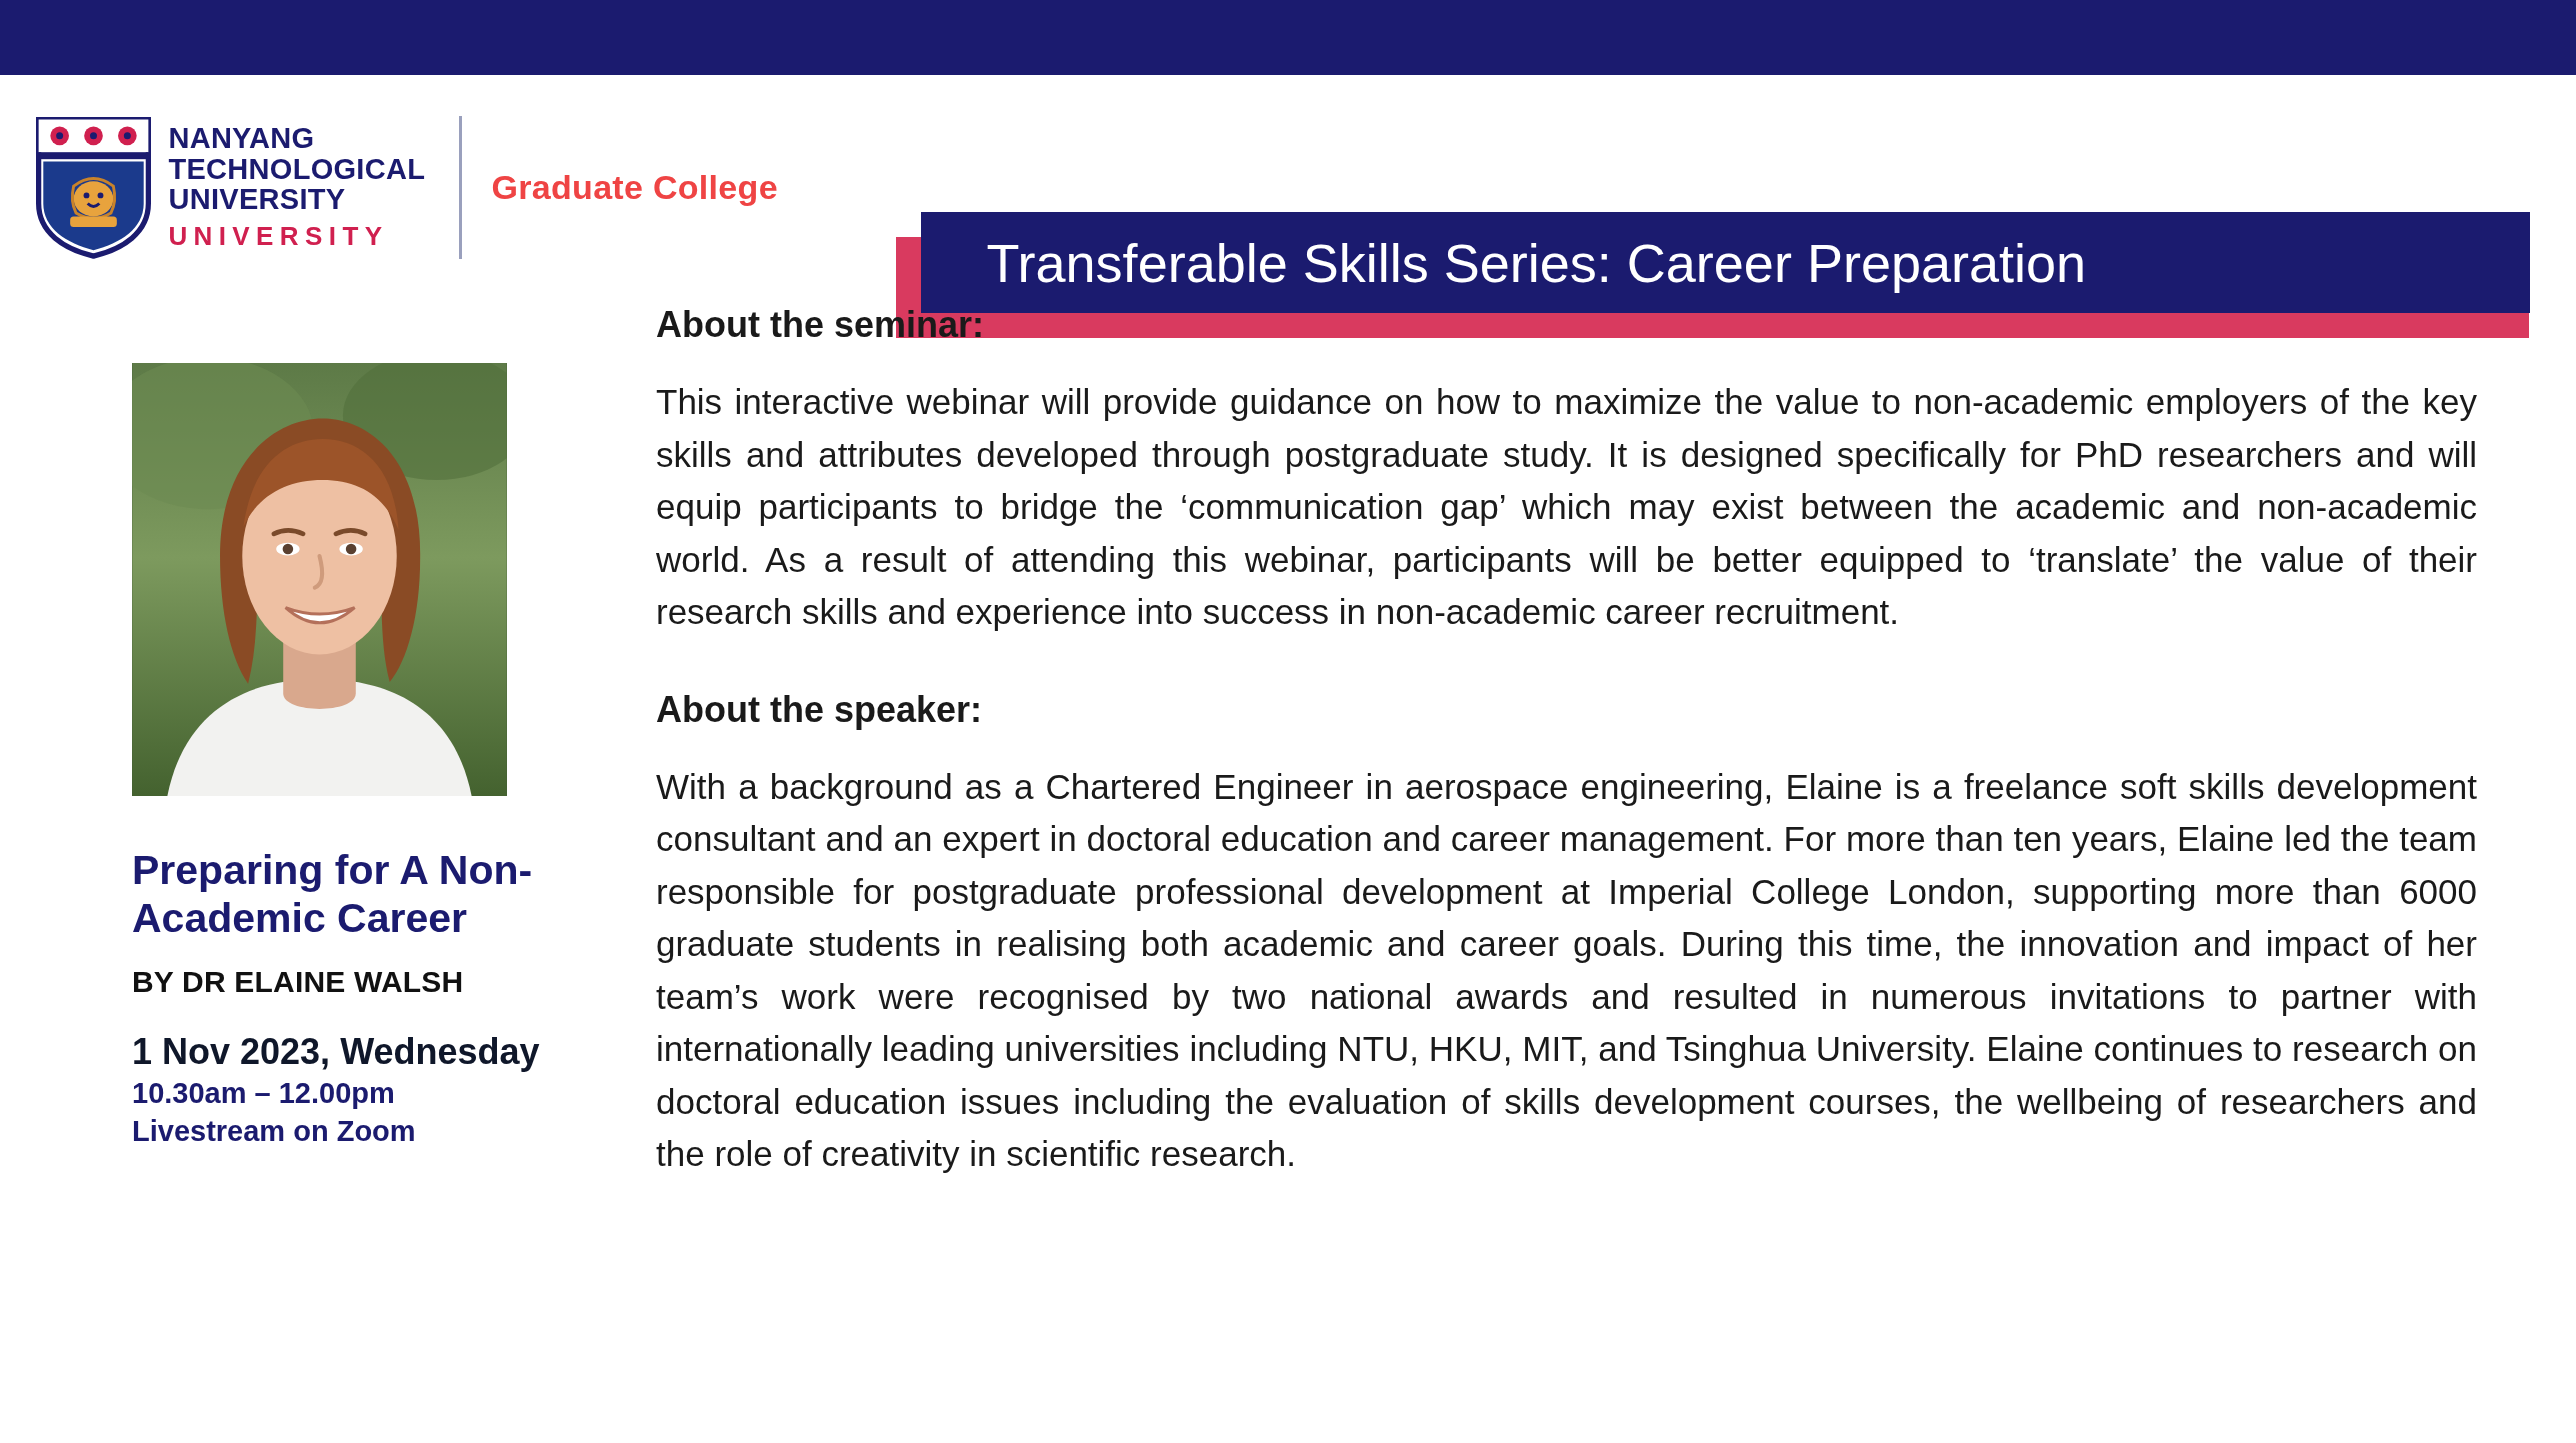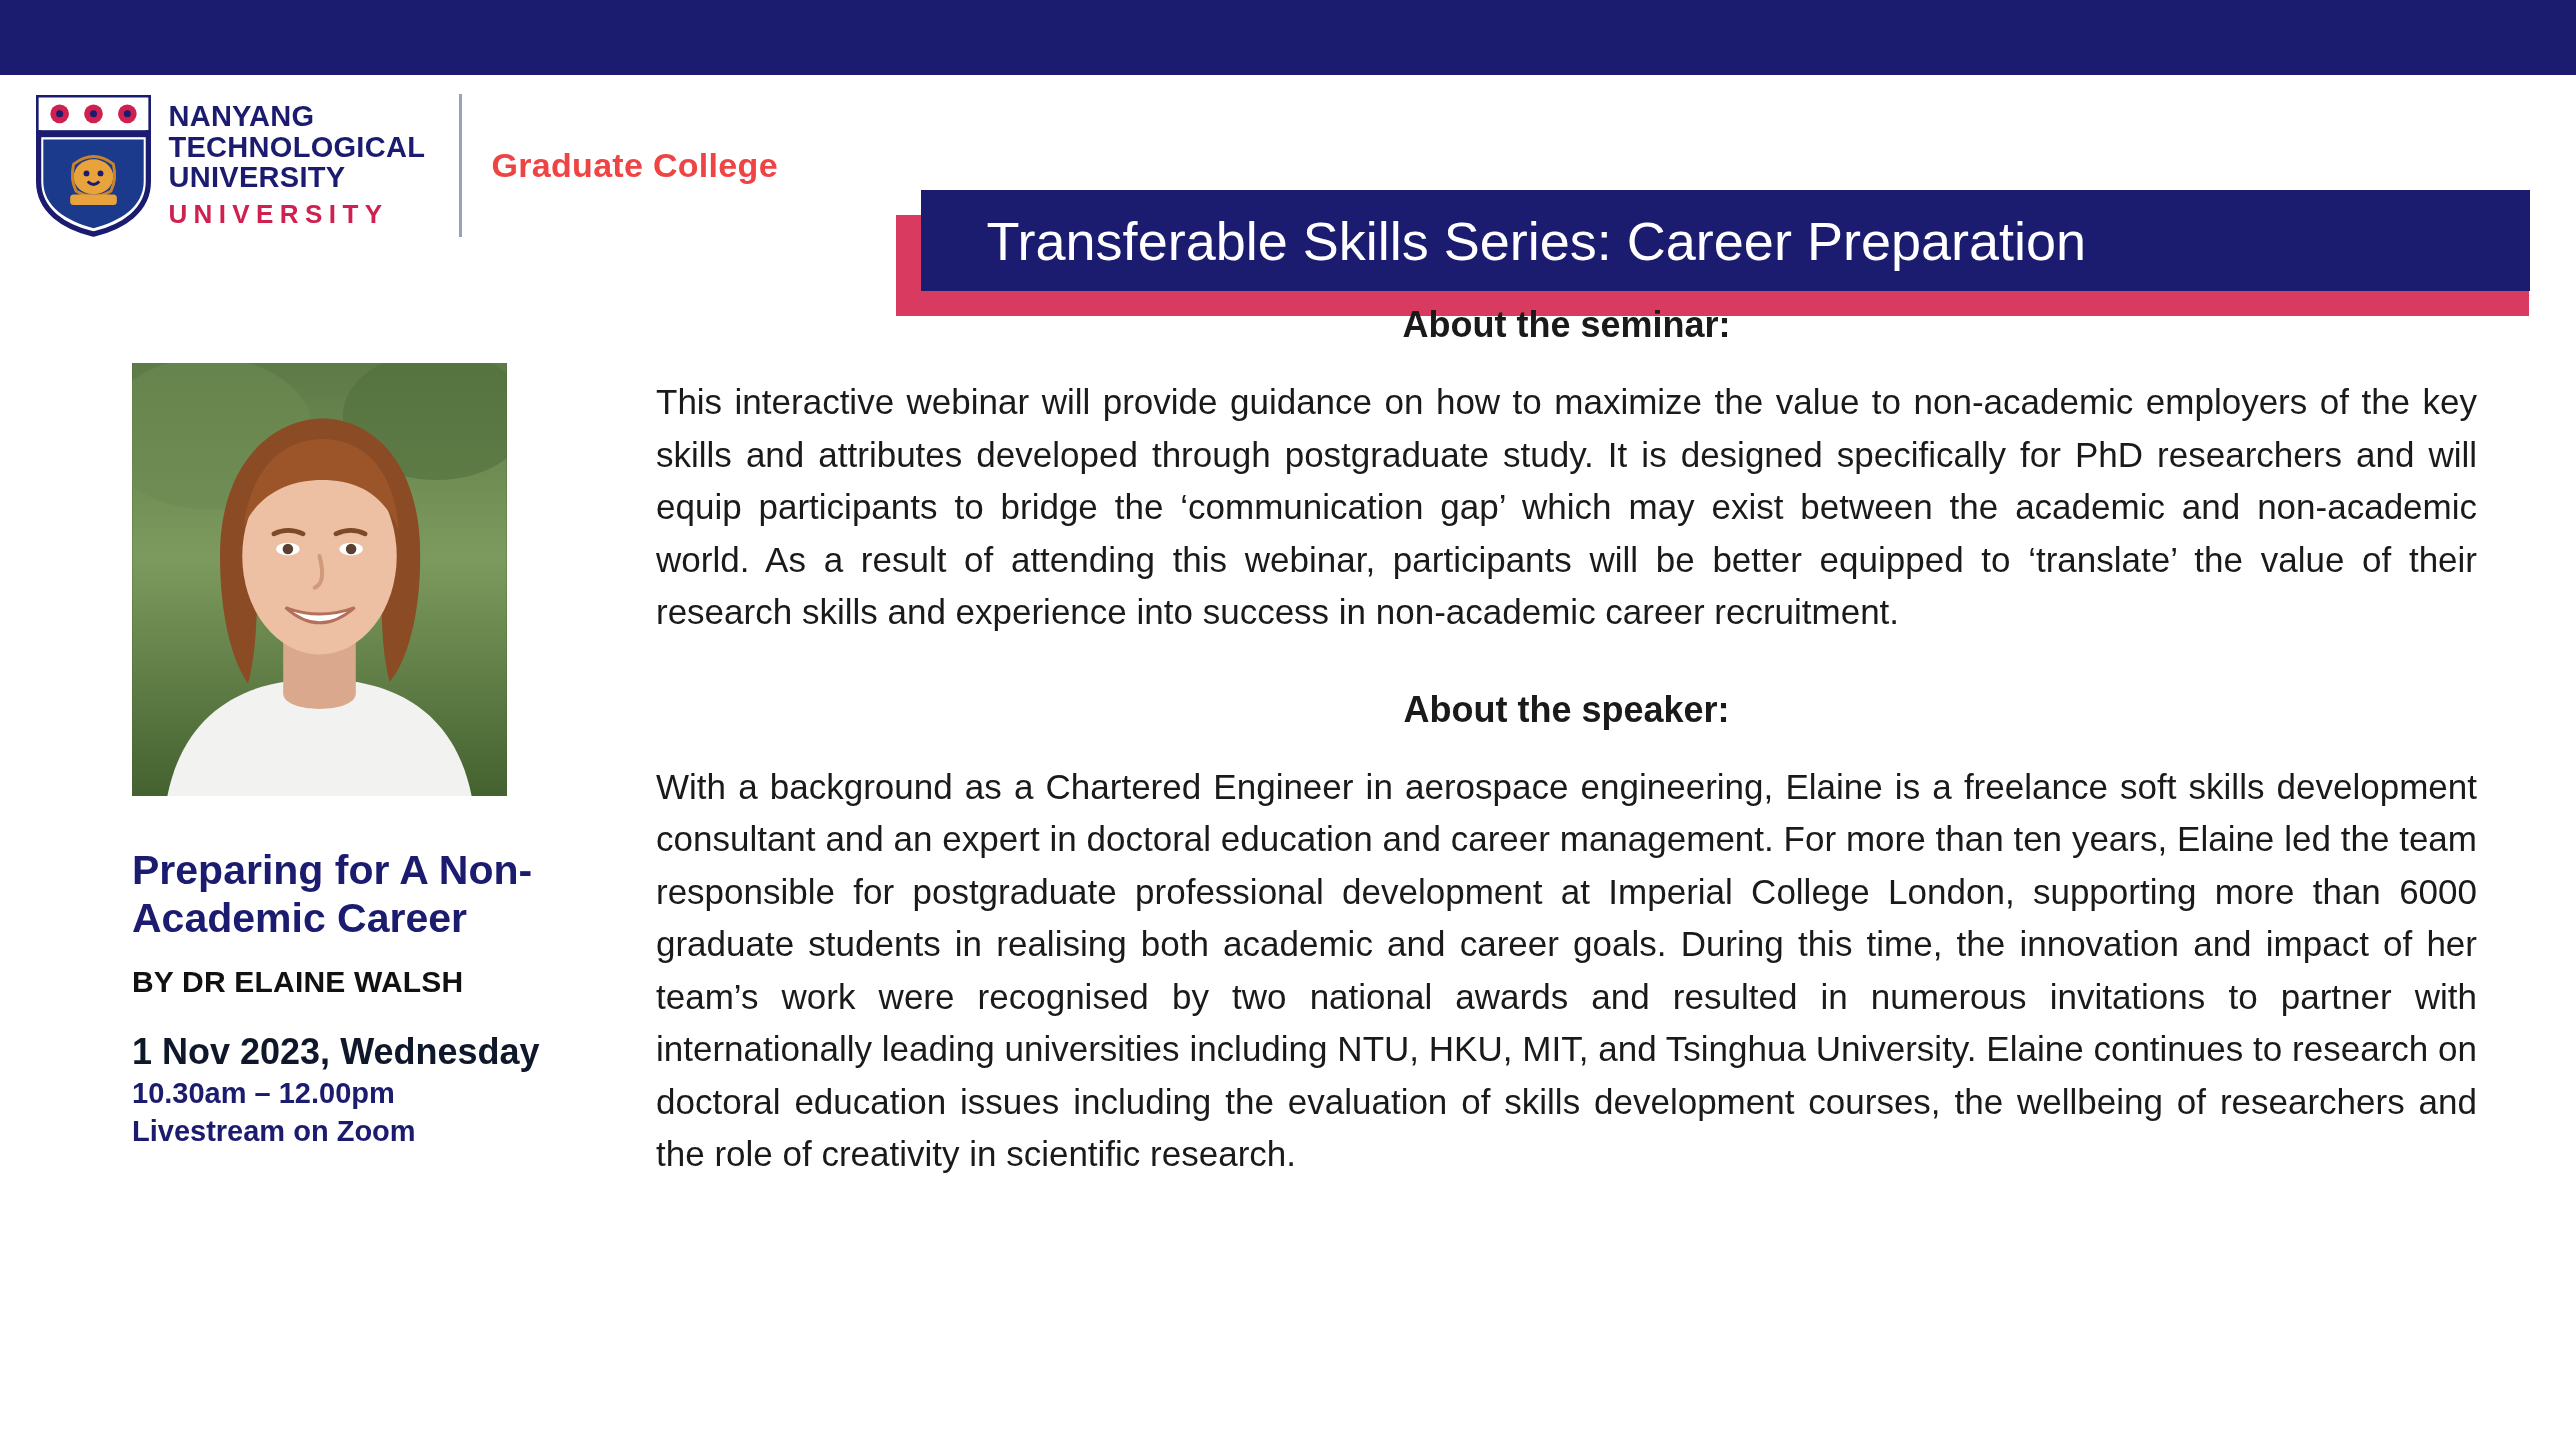--- a/index.html
+++ b/index.html
@@ -21,21 +21,21 @@
     position: absolute;
     top: 0; left: 0;
     width: 2576px;
     height: 75px;
     background: #1b1b6f;
   }
 
   
   .header {
     position: absolute;
-    top: 59px; left: 0;
+    top: 81px; left: 0;
     width: 2576px;
     height: 222px;
   }
 
   
   .logo-block {
     position: absolute;
     left: 35px;
     top: 35px;
     display: flex;
@@ -167,21 +167,20 @@
     position: absolute;
     left: 656px;
     top: 304px;
     width: 1821px;
   }
   .section-heading {
     font-size: 36px;
     font-weight: bold;
     color: #1a1a1a;
     margin: 0 0 0 0;
-    text-align: center;
   }
   .body-text {
     font-size: 35px;
     line-height: 1.5;
     color: #1a1a1a;
     text-align: justify;
     margin-top: 30px;
   }
   .gap-lg { height: 50px; }
 </style>

